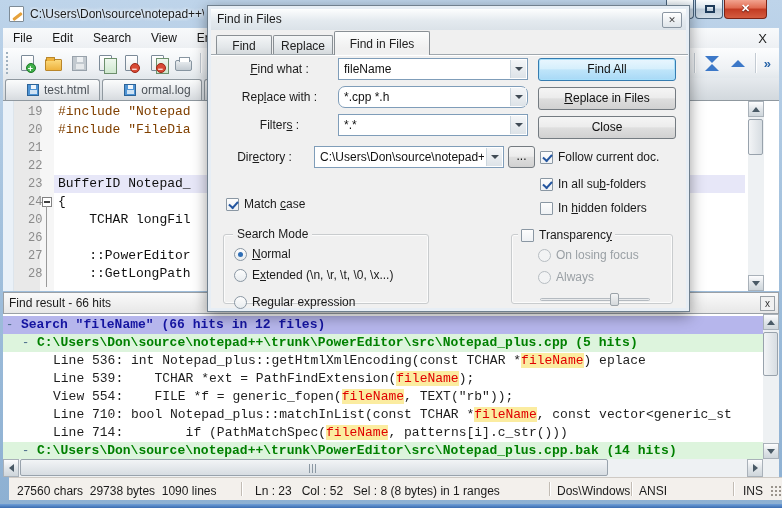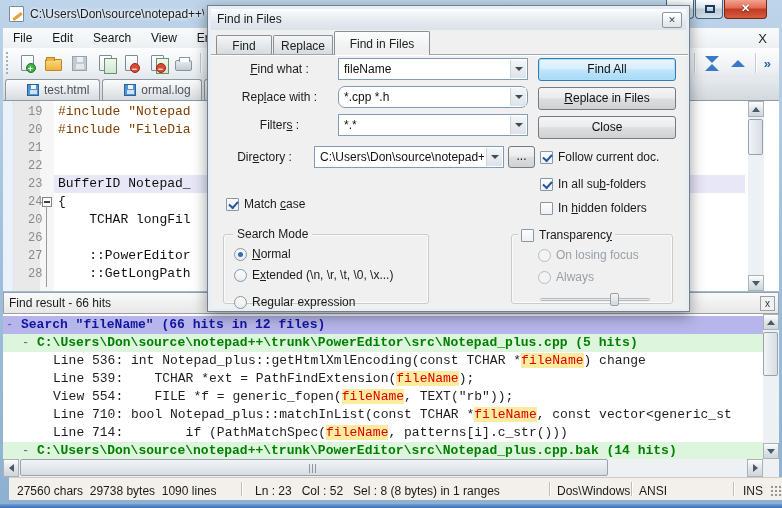--- a/index.html
+++ b/index.html
@@ -353,21 +353,21 @@
     <div class="r-rows">
       <div class="r-row r-search">
         <span class="r-fold lv0">-</span>
         <span class="txt">Search "fileName" (66 hits in 12 files)</span>
       </div>
       <div class="r-row r-file">
         <span class="r-fold lv1">-</span>
         <span class="txt">C:\Users\Don\source\notepad++\trunk\PowerEditor\src\Notepad_plus.cpp (5 hits)</span>
       </div>
       <div class="r-row r-hit">
-        <span class="txt"><span>Line 536: int Notepad_plus::getHtmlXmlEncoding(const TCHAR *</span><span class="match">fileName</span><span>) change</span></span>
+        <span class="txt"><span>Line 536: int Notepad_plus::getHtmlXmlEncoding(const TCHAR *</span><span class="match">fileName</span><span>) eplace</span></span>
       </div>
       <div class="r-row r-hit">
         <span class="txt"><span>Line 539:    TCHAR *ext = PathFindExtension(</span><span class="match">fileName</span><span>);</span></span>
       </div>
       <div class="r-row r-hit">
         <span class="txt"><span>View 554:    FILE *f = generic_fopen(</span><span class="match">fileName</span><span>, TEXT("rb"));</span></span>
       </div>
       <div class="r-row r-hit">
         <span class="txt"><span>Line 710: bool Notepad_plus::matchInList(const TCHAR *</span><span class="match">fileName</span><span>, const vector&lt;generic_st</span></span>
       </div>

